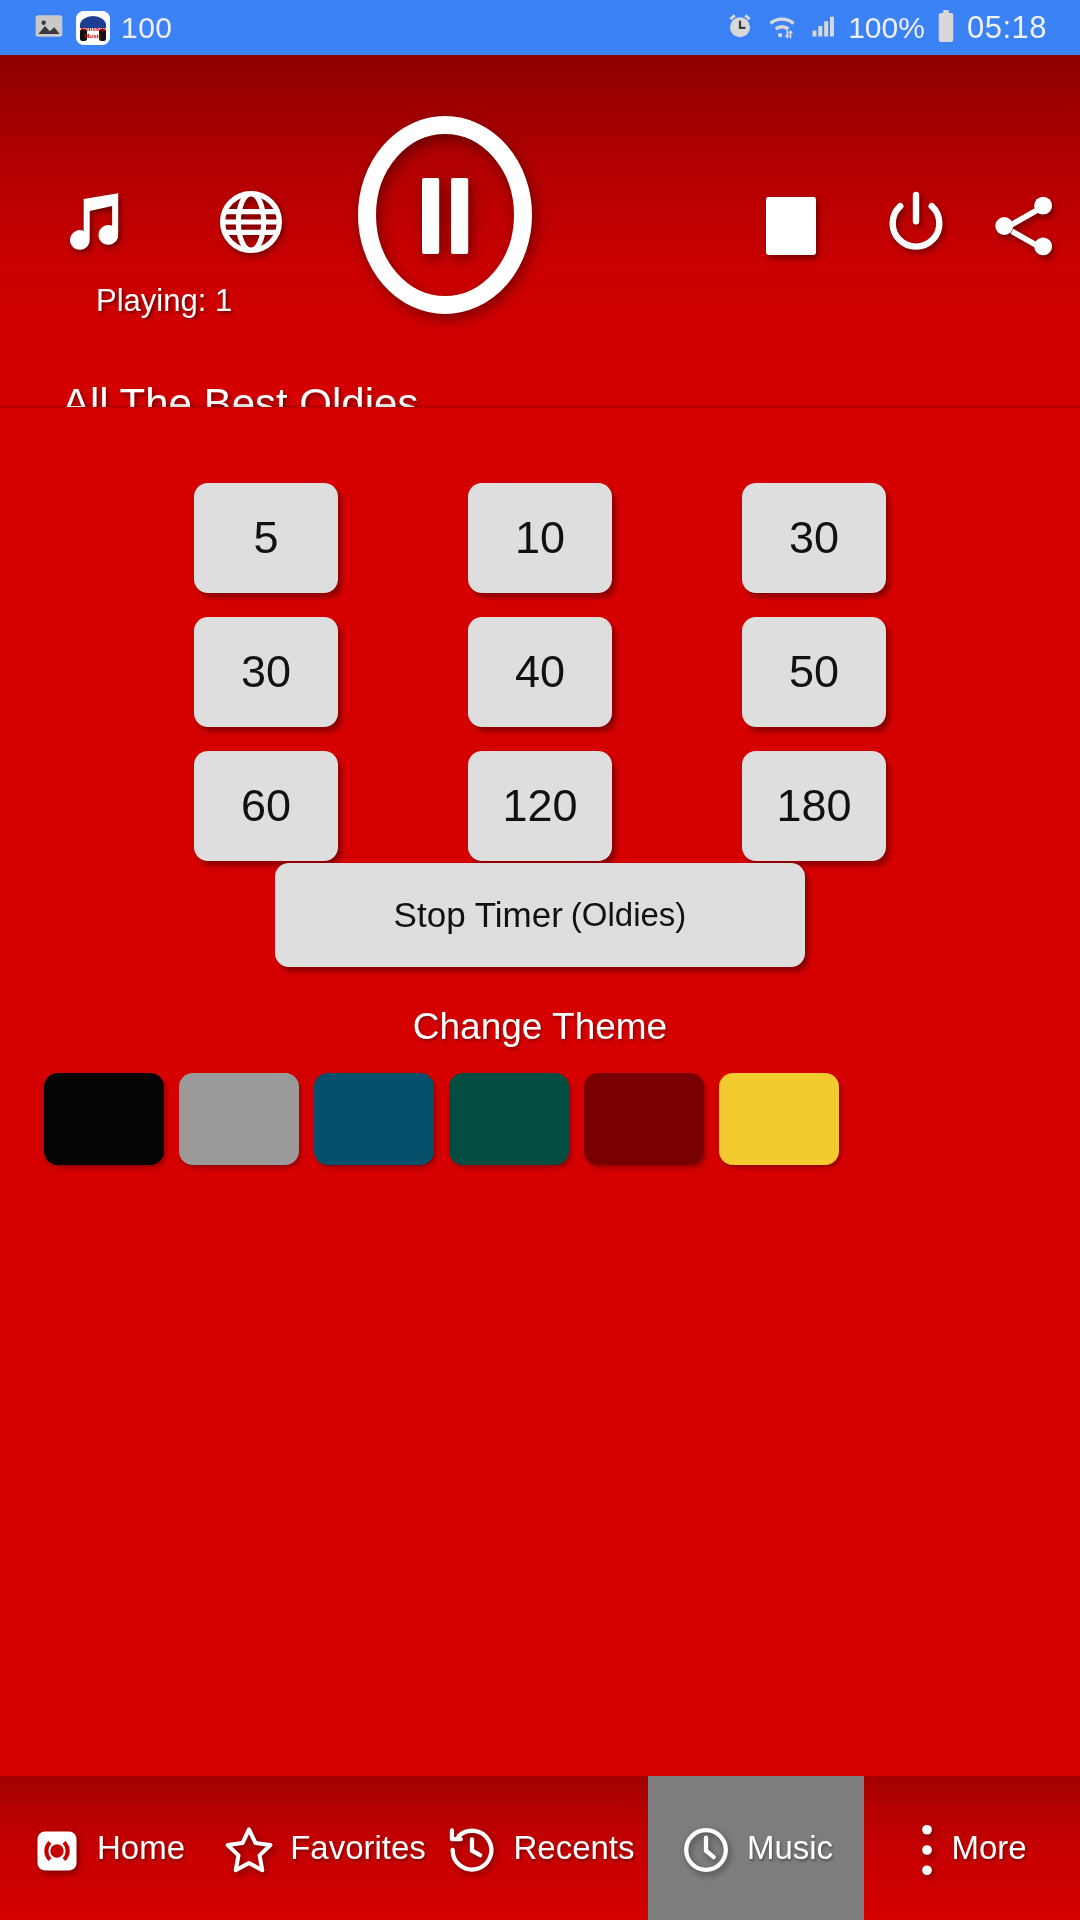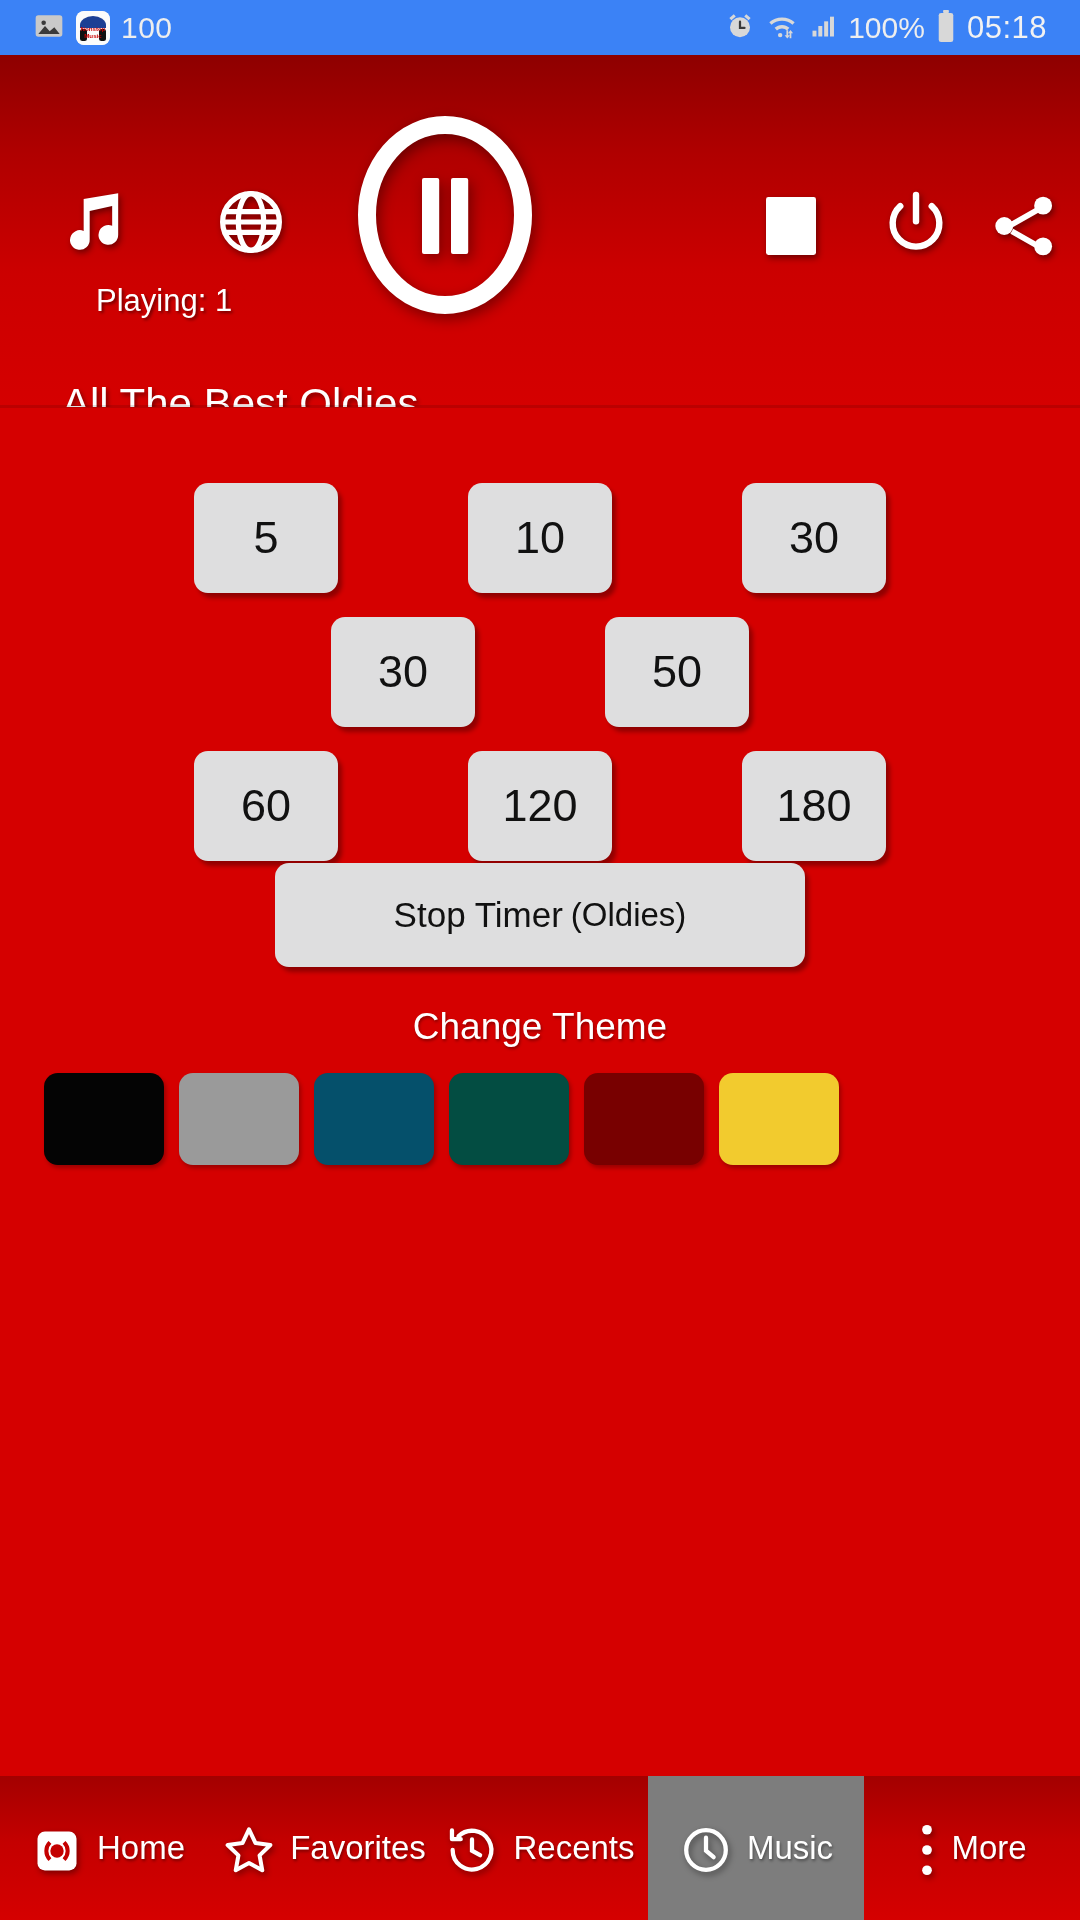--- a/index.html
+++ b/index.html
@@ -266,20 +266,21 @@
   <div class="content">
 
     <div class="timer-grid">
       <div class="timer-row">
         <button class="tbtn">5</button>
         <button class="tbtn">10</button>
         <button class="tbtn">30</button>
       </div>
       <div class="timer-row">
         <button class="tbtn">30</button>
+        <button class="tbtn">40</button>
         <button class="tbtn">50</button>
       </div>
       <div class="timer-row">
         <button class="tbtn">60</button>
         <button class="tbtn">120</button>
         <button class="tbtn">180</button>
       </div>
     </div>
 
     <button class="stop-timer-btn">

